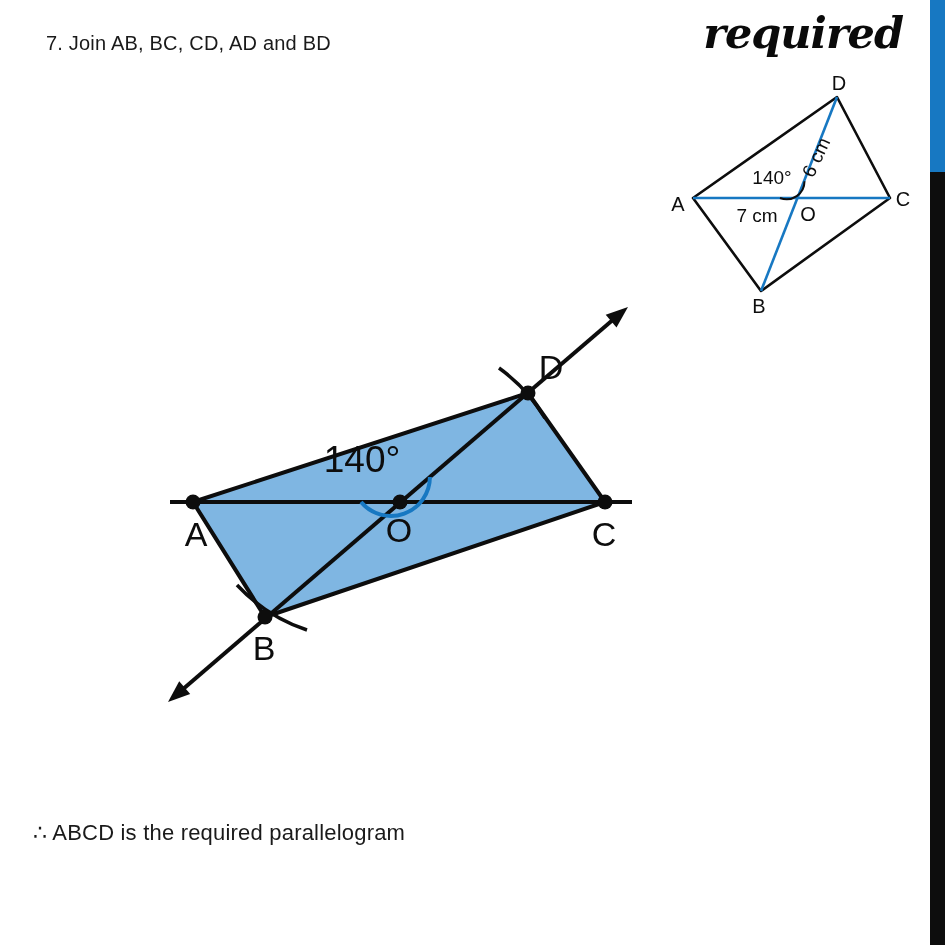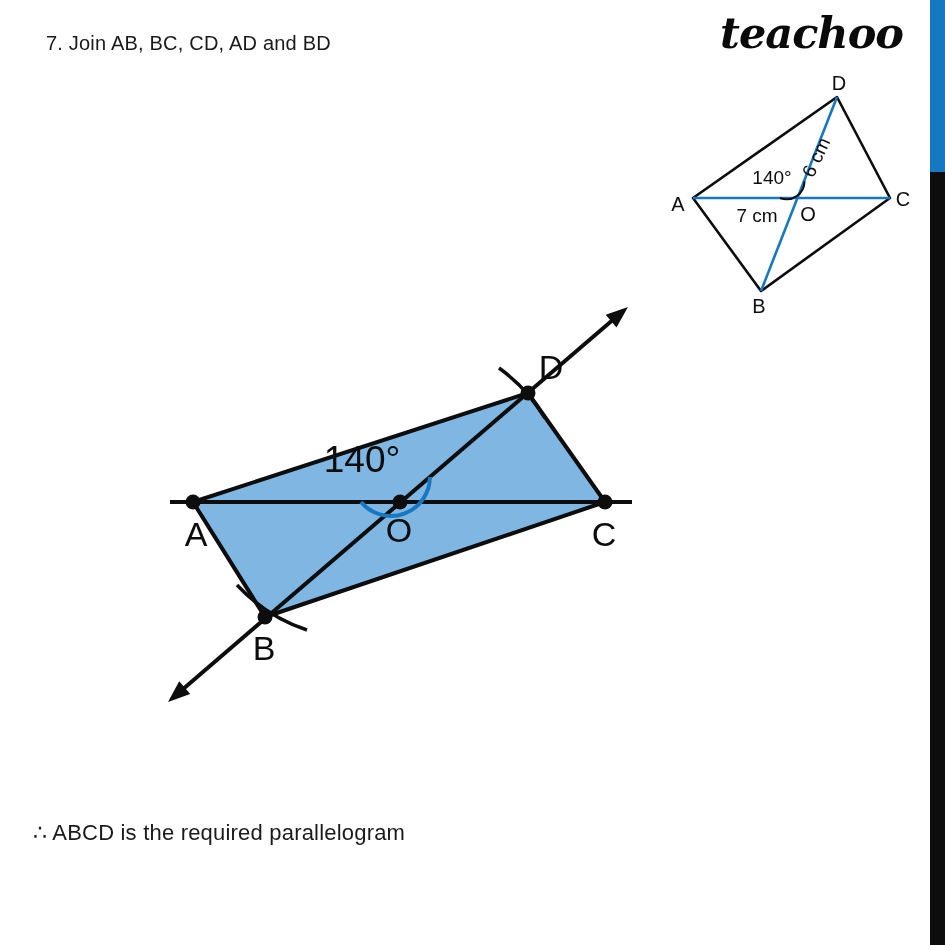--- a/index.html
+++ b/index.html
@@ -27,21 +27,21 @@
   #ref-figure{left:660px;top:60px;}
   #main-figure{left:140px;top:280px;}
   .vlabel{font-family:"Liberation Sans", sans-serif;fill:#0d0d0d;}
   .blk{stroke:#0d0d0d;fill:none;}
   .blu{stroke:#1778c2;fill:none;}
 </style>
 </head>
 <body>
 
 <div class="instruction">7. Join AB, BC, CD, AD and BD</div>
-<div class="brand">teachoo</div>
+<div class="brand">required</div>
 
 <div class="bar-blue"></div>
 <div class="bar-black"></div>
 
 <svg id="ref-figure" width="260" height="260" viewBox="660 60 260 260">
 
   <polygon points="693,198 837,97 890,198 761,291" fill="none" stroke="#0d0d0d" stroke-width="2.6" stroke-linejoin="round"></polygon>
 
   <line class="blu" x1="693" y1="198" x2="890" y2="198" stroke-width="2.6"></line>
   <line class="blu" x1="761" y1="291" x2="837" y2="97" stroke-width="2.6"></line>

